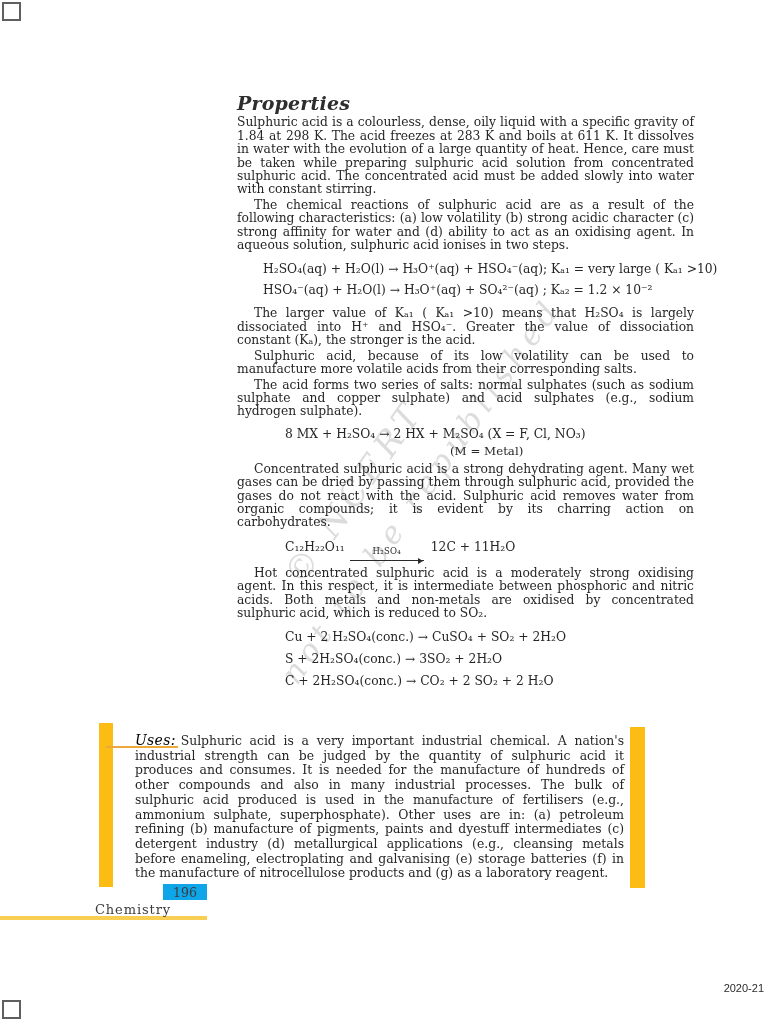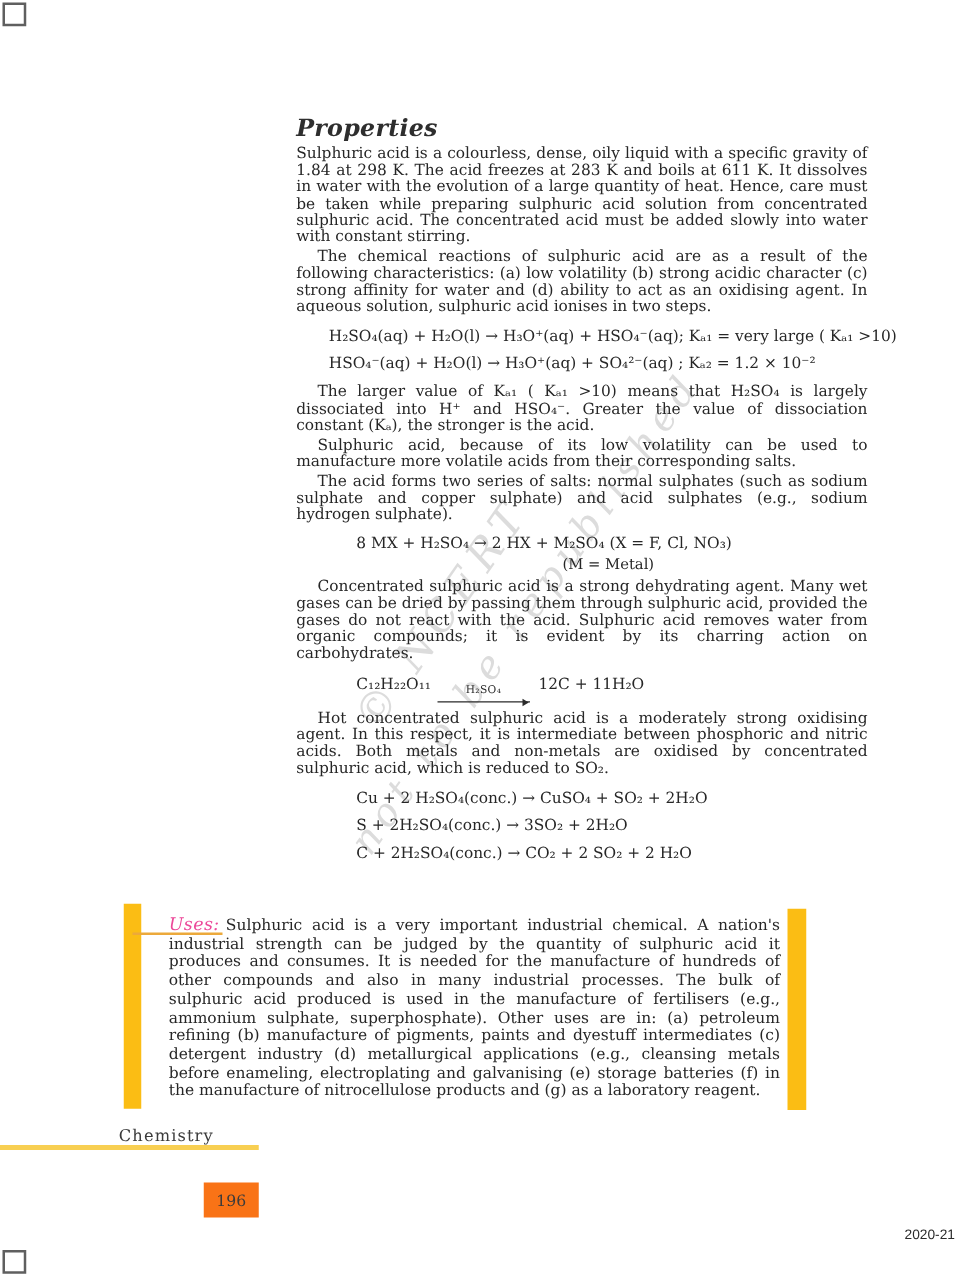--- a/index.html
+++ b/index.html
@@ -91,35 +91,35 @@
     position:absolute; left:106px; top:746px; width:72px; height:2px;
     background:#ECA93B; z-index:2;
   }
   .uses-text {
     position:absolute; left:135px; top:733px; width:489px;
     text-align:justify; font-size:12.4px; line-height:14.7px;
     z-index:2; color:#262626;
   }
   .uses-label {
     font-style:italic; font-size:14px; letter-spacing:0.3px;
-    margin-right:5px; color:#ec4899;
+    margin-right:5px; color:#000000;
   }
 
   
   .footer-rule {
     position:absolute; left:0; top:916px; width:207px; height:3.5px;
     background:#F8CF52; z-index:1;
   }
   .footer-title {
     position:absolute; left:95px; top:902px;
     font-size:13px; letter-spacing:0.9px; color:#3b3b3b; z-index:2;
   }
   .page-badge {
-    position:absolute; left:163px; top:946px; width:44px; height:28px;
-    background:#f97316; z-index:1;
+    position:absolute; left:163px; top:884px; width:44px; height:16px;
+    background:#0ea5e9; z-index:1;
     display:flex; align-items:center; justify-content:center;
     font-size:12.5px; color:#3b3b3b;
   }
   .year-stamp {
     position:absolute; left:0; top:982px; width:764px;
     text-align:right;
     font-family:"Liberation Sans", sans-serif;
     font-size:11px; color:#2b2b2b; z-index:2;
   }
 </style>

